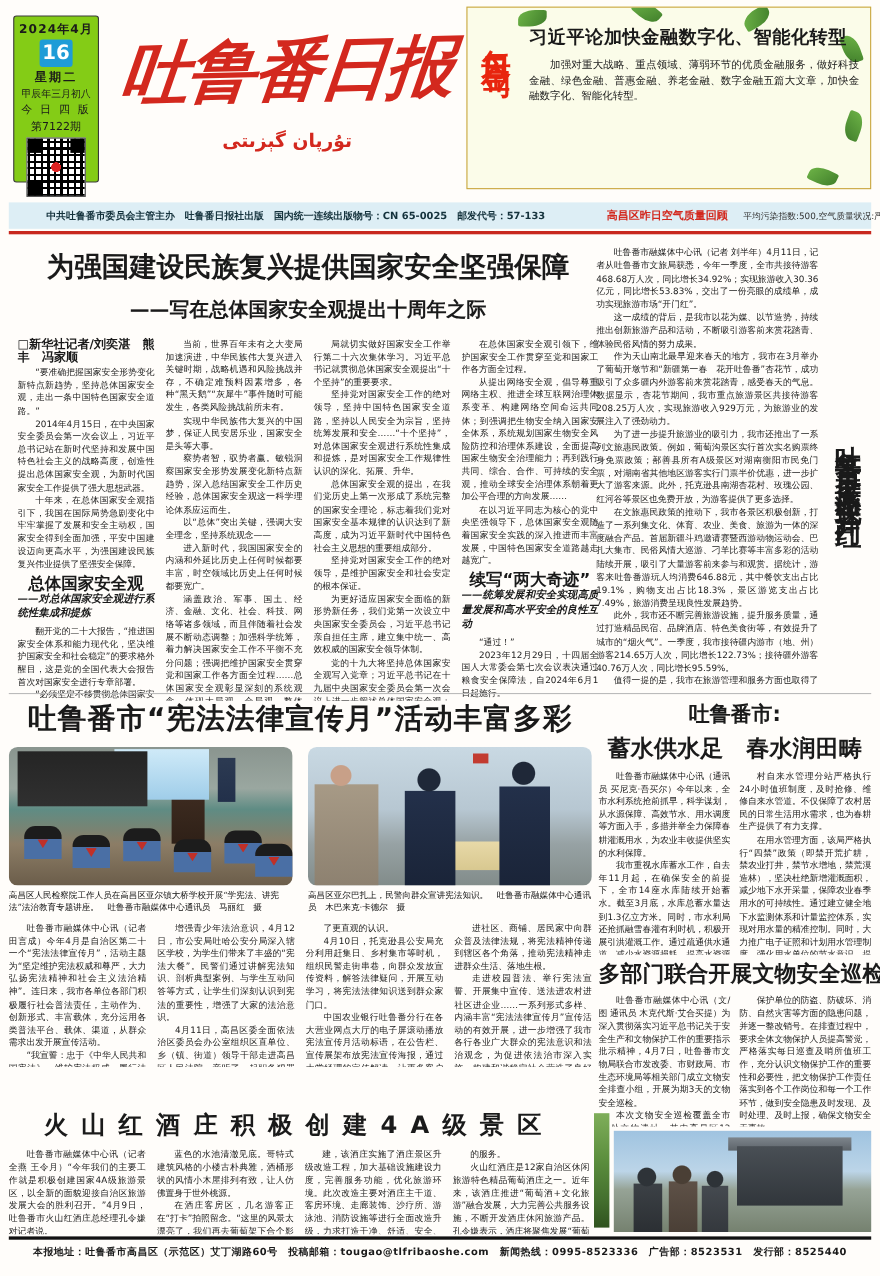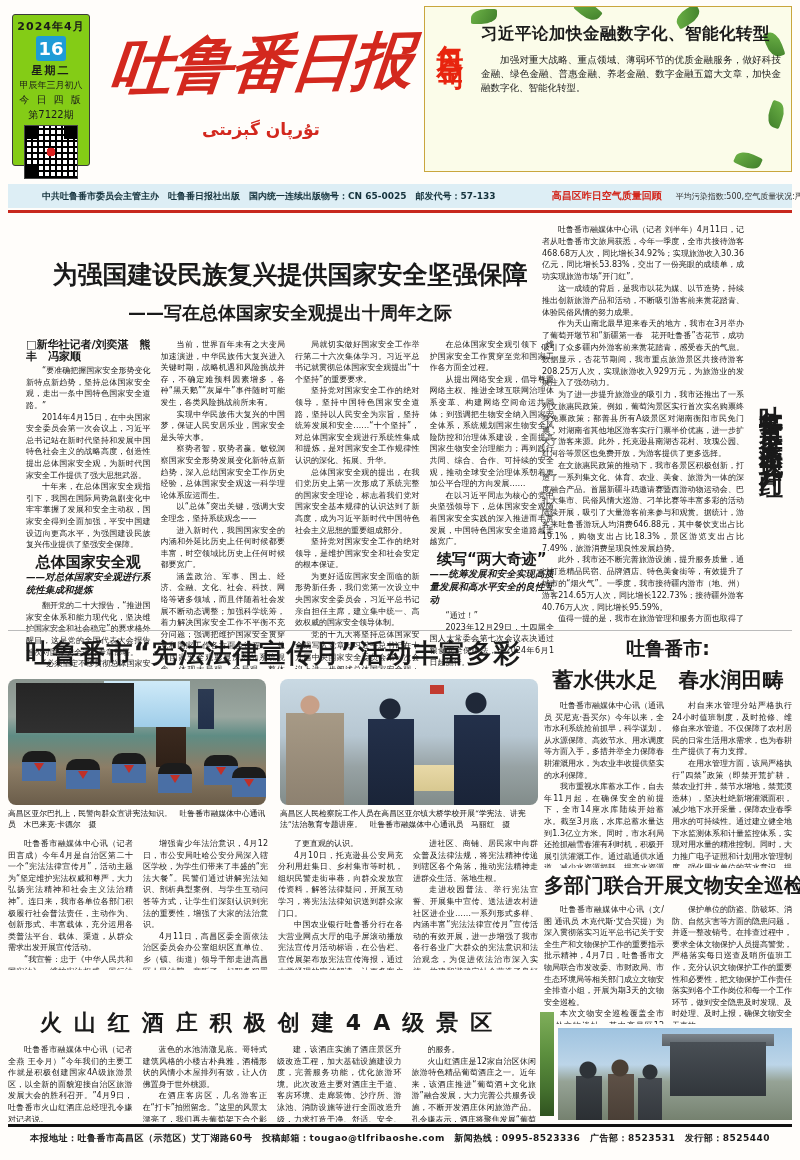--- a/index.html
+++ b/index.html
@@ -56,21 +56,21 @@
   .air-data{ font-size:8px; color:#333; white-space:nowrap;}
   .red-rule{ position:absolute; left:8px; top:210px; width:784px; height:3px; background:#c8281e;}
 
   
   .cols{ display:flex; gap:10px; overflow:hidden; }
   .col{ flex:1; font-size:8px; line-height:11.6px; text-align:justify; overflow:hidden;}
   .col p{ text-indent:2em; }
   .byline{ font-size:11px; font-weight:bold; text-indent:0 !important; margin-bottom:3px;}
 
   
-  .lead{ position:absolute; left:26px; top:220px; width:528px; height:410px;margin-top:32px;}
+  .lead{ position:absolute; left:16px; top:220px; width:528px; height:410px;}
   .lead-h1{ font-size:25px; font-weight:900; text-align:center; letter-spacing:0px; margin-top:6px; white-space:nowrap;}
   .lead-h2{ font-size:18px; font-weight:900; text-align:center; margin-top:10px;}
   .lead .cols{ margin-top:14px; height:330px;}
   .sec-title{ font-size:15px; font-weight:900; text-align:center; text-indent:0 !important; margin:6px 0 2px;}
   .sec-sub{ font-family:"DejaVu Serif",serif; font-style:italic; font-weight:bold;
     font-size:9.5px; line-height:13px; text-indent:0 !important; margin-bottom:4px;}
 
   
   .tourism{ position:absolute; left:542px; top:224px; width:202px; height:402px;
     font-size:8px; line-height:11.8px; text-align:justify; overflow:hidden;}
@@ -226,22 +226,22 @@
         <span class="student" style="left:14px; top:72px;"></span>
         <span class="student" style="left:58px; top:80px;"></span>
         <span class="student" style="left:104px; top:74px;"></span>
         <span class="student" style="left:150px; top:84px;"></span>
         <span class="student" style="left:196px; top:76px;"></span>
         <span class="student" style="left:224px; top:88px;"></span>
       </div>
       <div class="photo photo-bazaar"></div>
     </div>
     <div class="caption-row">
+      <div class="caption">高昌区人民检察院工作人员在高昌区亚尔镇大桥学校开展“学宪法、讲宪法”法治教育专题讲座。　吐鲁番市融媒体中心通讯员　马丽红　摄</div>
       <div class="caption">高昌区亚尔巴扎上，民警向群众宣讲宪法知识。　吐鲁番市融媒体中心通讯员　木巴来克·卡德尔　摄</div>
-      <div class="caption">高昌区人民检察院工作人员在高昌区亚尔镇大桥学校开展“学宪法、讲宪法”法治教育专题讲座。　吐鲁番市融媒体中心通讯员　马丽红　摄</div>
     </div>
     <div class="cols">
       <div class="col">
         <span><p>吐鲁番市融媒体中心讯（记者 田言成）今年4月是自治区第二十一个“宪法法律宣传月”，活动主题为“坚定维护宪法权威和尊严，大力弘扬宪法精神和社会主义法治精神”。连日来，我市各单位各部门积极履行社会普法责任，主动作为、创新形式、丰富载体，充分运用各类普法平台、载体、渠道，从群众需求出发开展宣传活动。</p><p>“我宣誓：忠于《中华人民共和国宪法》，维护宪法权威，履行法定职责……”为进一步弘扬宪法精神，</p></span>
       </div>
       <div class="col">
         <span><p>增强青少年法治意识，4月12日，市公安局吐哈公安分局深入辖区学校，为学生们带来了丰盛的“宪法大餐”。民警们通过讲解宪法知识、剖析典型案例、与学生互动问答等方式，让学生们深刻认识到宪法的重要性，增强了大家的法治意识。</p><p>4月11日，高昌区委全面依法治区委员会办公室组织区直单位、乡（镇、街道）领导干部走进高昌区人民法院，旁听了一起职务犯罪案件的庭审。这一活动使领导干部对法律条文有了更深刻的理解，对法治建设的重要性有</p></span>
       </div>
       <div class="col">
         <span><p>了更直观的认识。</p><p>4月10日，托克逊县公安局充分利用赶集日、乡村集市等时机，组织民警走街串巷，向群众发放宣传资料，解答法律疑问，开展互动学习，将宪法法律知识送到群众家门口。</p><p>中国农业银行吐鲁番分行在各大营业网点大厅的电子屏滚动播放宪法宣传月活动标语，在公告栏、宣传展架布放宪法宣传海报，通过大堂经理的宣传解读，让更多客户了解宪法的相关内容。</p></span>

